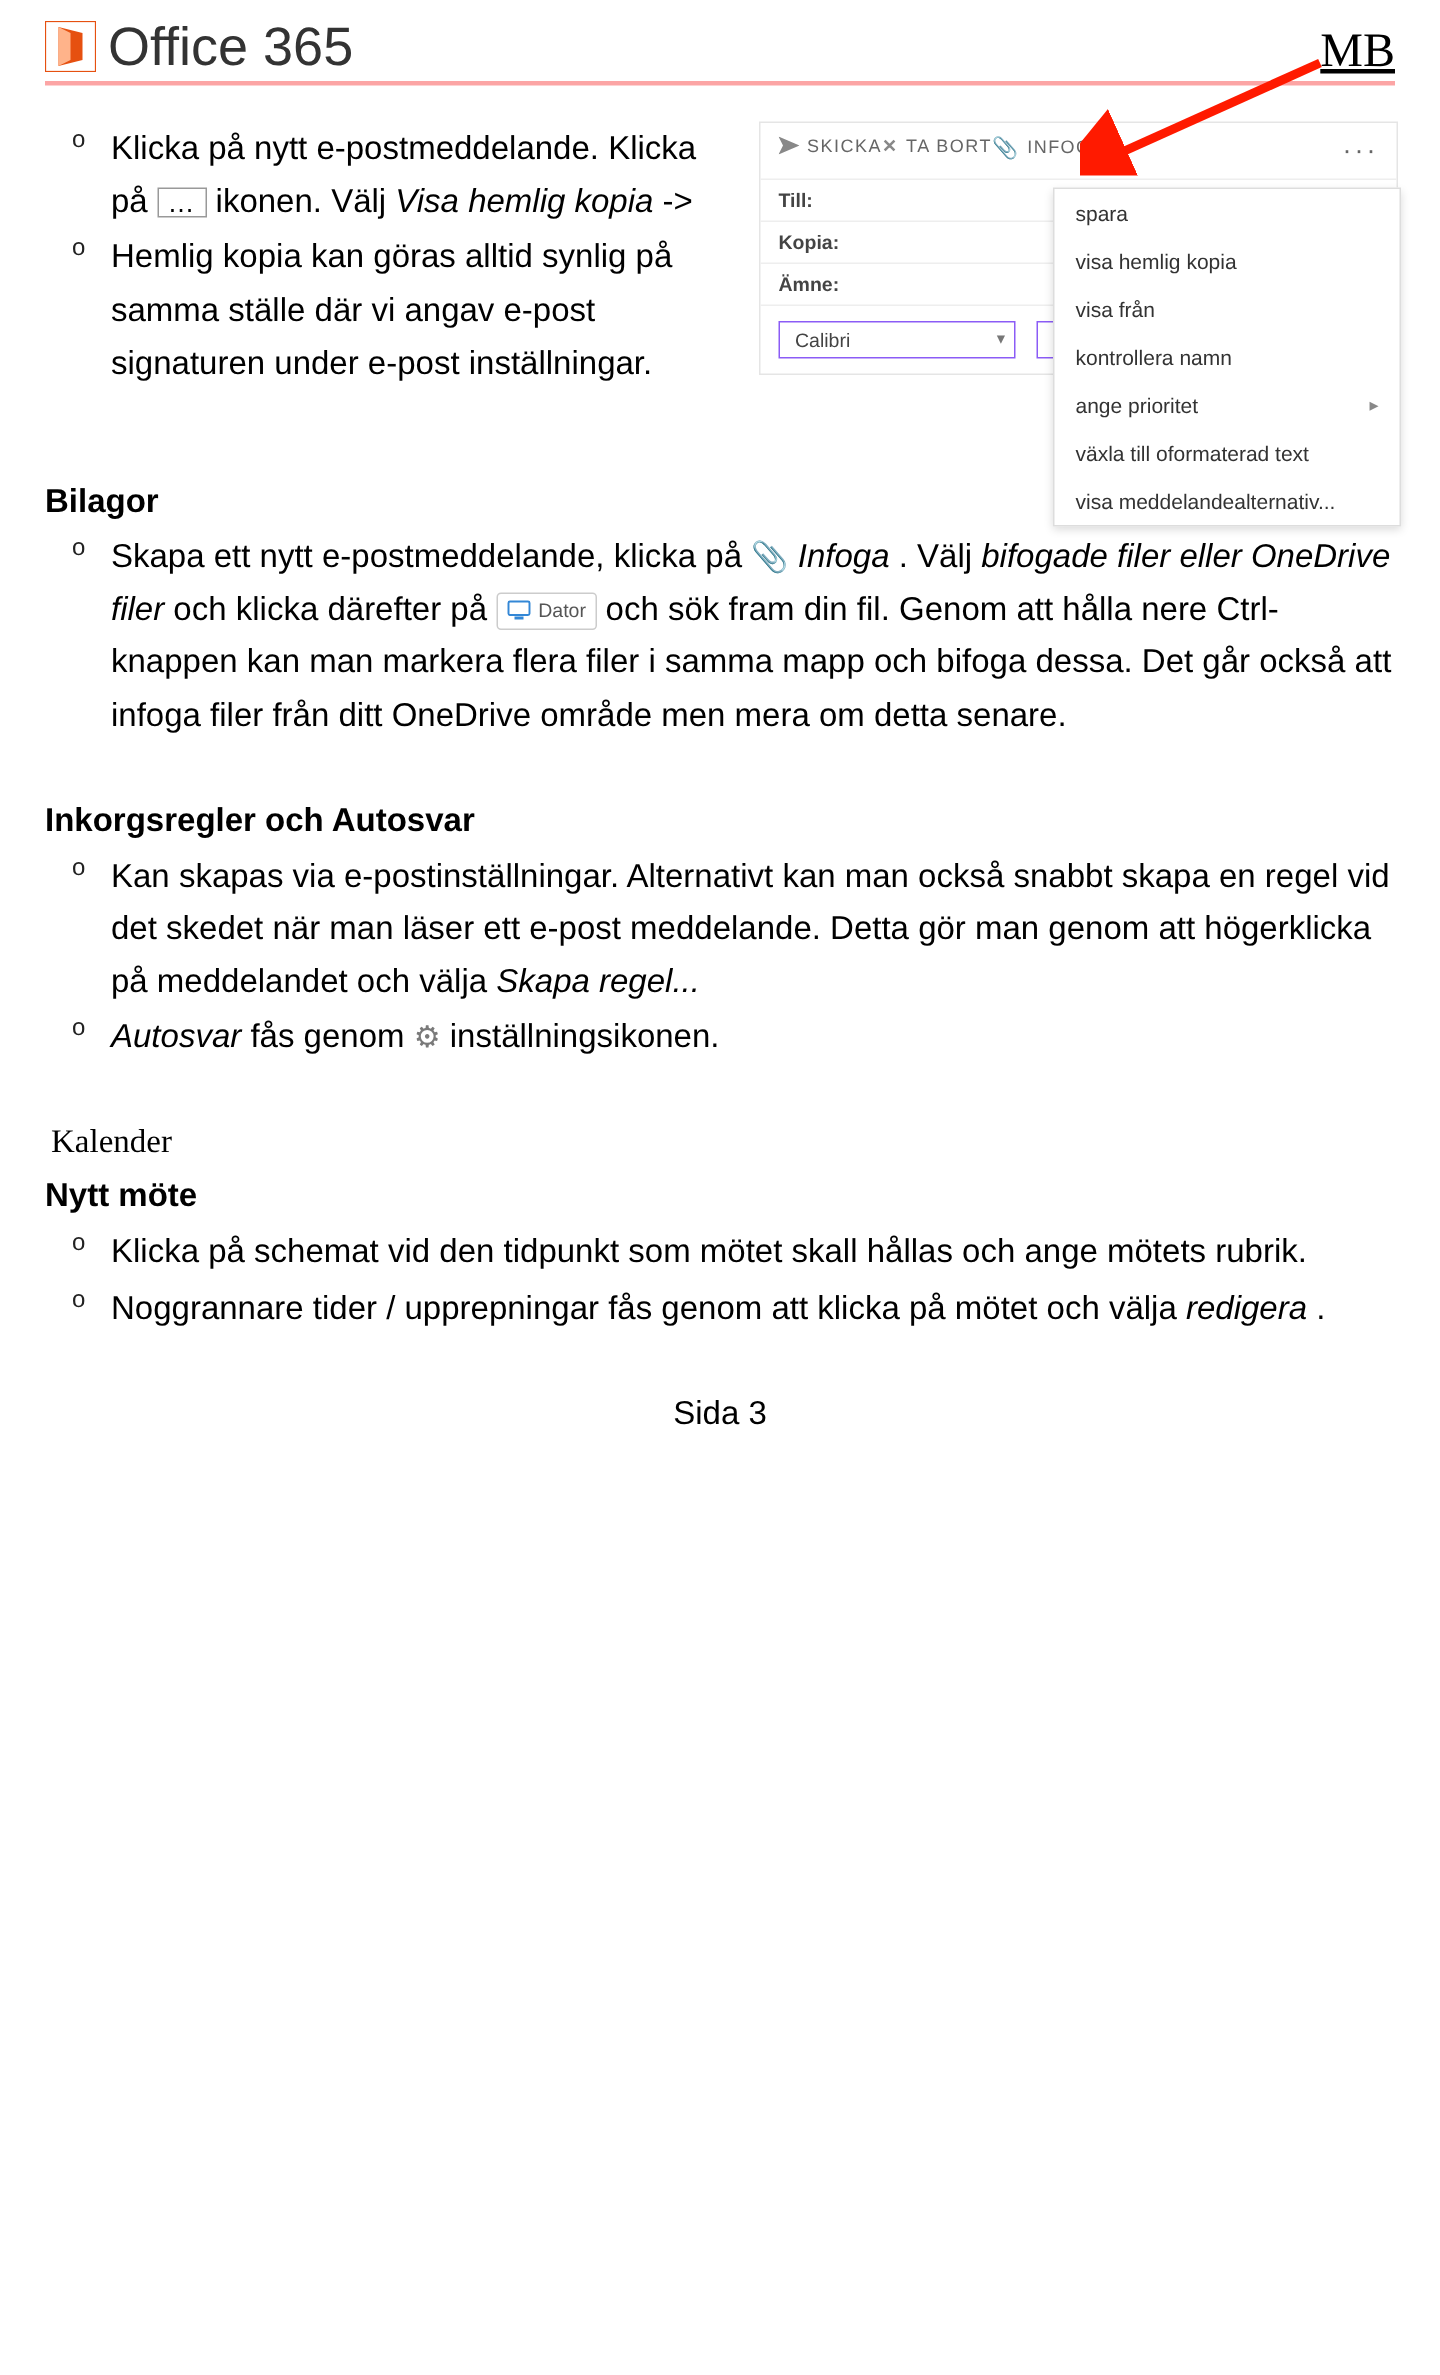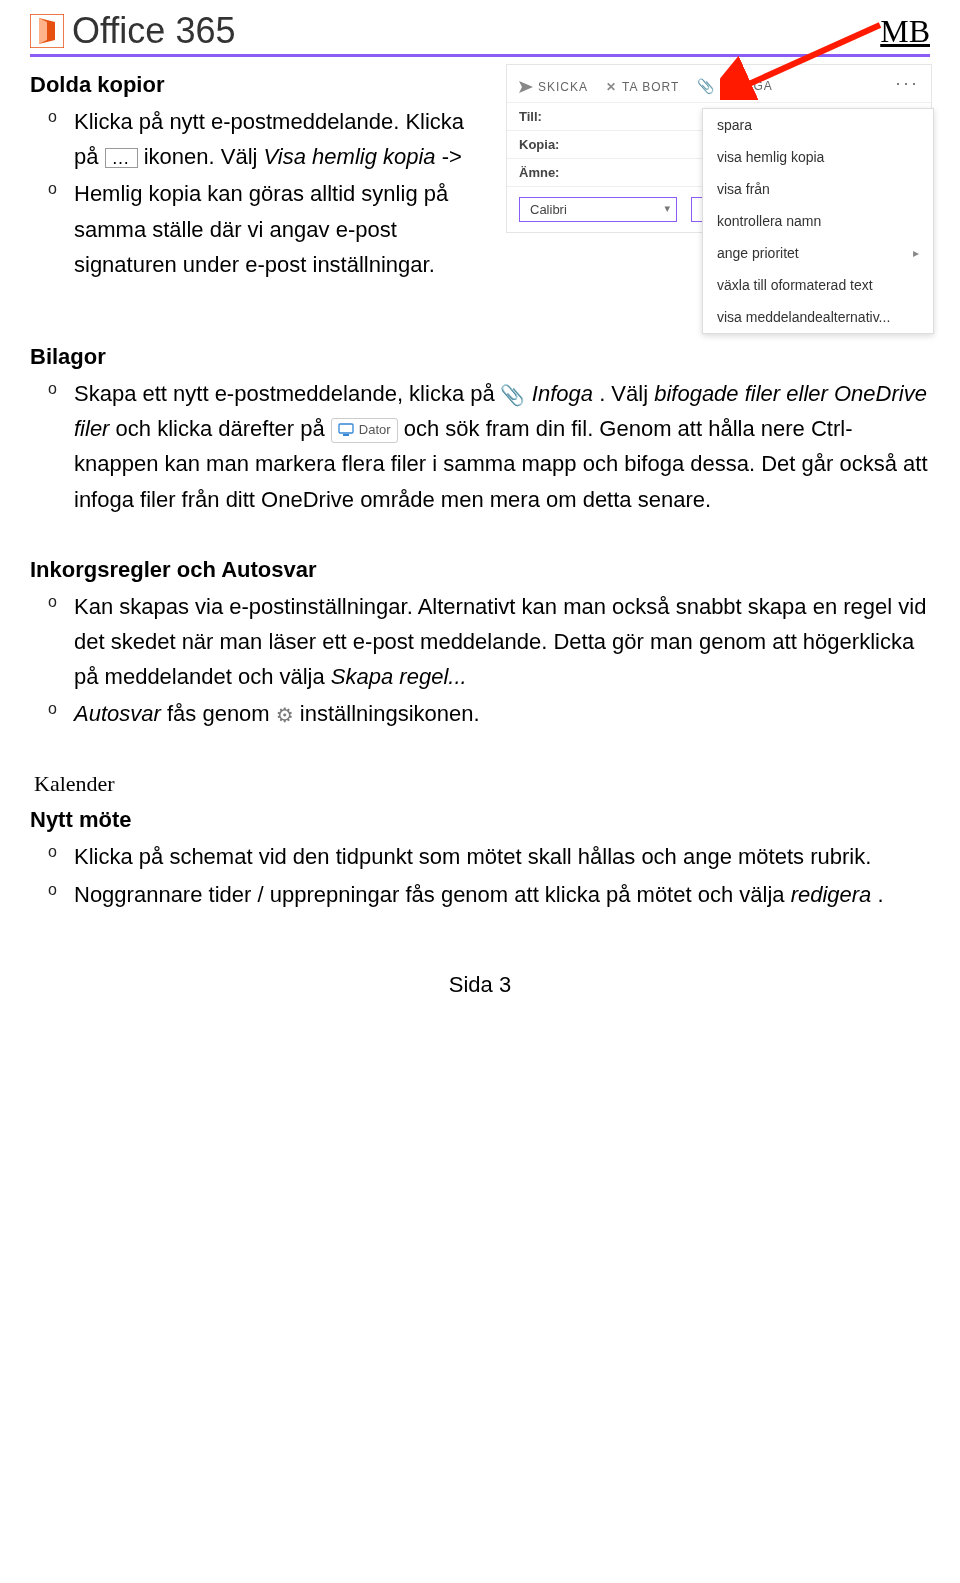--- a/index.html
+++ b/index.html
@@ -1,47 +1,47 @@
 <!DOCTYPE html>
 <html><head>
 <meta charset="utf-8">
 <style>
   html,body{margin:0;padding:0;background:#fff;color:#000;font-family:Arial,Helvetica,sans-serif}
   .page{width:960px;min-height:1583px;margin:0 auto;padding:10px 30px 40px 30px;box-sizing:border-box;position:relative}
-  .top-header{display:flex;align-items:center;justify-content:space-between;border-bottom:3px solid #8b5cf6;padding-bottom:2px;margin-bottom:7px}
+  .top-header{display:flex;align-items:flex-end;justify-content:space-between;border-bottom:3px solid #fca5a5;padding-bottom:2px;margin-bottom:24px}
   .brand{display:flex;align-items:center;gap:8px}
   .office-icon{width:34px;height:34px}
   .brand-title{font-size:36px;font-family:"Segoe UI",Arial,sans-serif;color:#333}
   .mb-label{font-family:"Times New Roman",serif;font-size:32px;text-decoration:underline}
   .two-col{display:flex;gap:16px;align-items:flex-start}
   .left-col{flex:0 0 460px}
   .right-col{flex:1;position:relative}
   h3.section{font-size:22px;font-weight:bold;margin:8px 0 6px 0}
   .ol{list-style:none;margin:0;padding:0 0 0 44px}
   .ol>li{position:relative;font-size:22px;line-height:1.6;margin-bottom:2px}
   .ol>li:before{content:"o";position:absolute;left:-26px;top:0;font-size:16px;color:#222}
   .italic{font-style:italic}
   .dotbox{display:inline-block;border:1px solid #999;padding:0 6px;line-height:18px;font-size:18px;letter-spacing:1px;vertical-align:baseline}
   
   .compose{border:1px solid #e5e5e5;background:#fff;font-family:"Segoe UI",Arial,sans-serif;font-size:13px;color:#555;width:100%}
-  .compose-toolbar{display:flex;align-items:flex-end;gap:18px;padding:8px 12px;border-bottom:1px solid #eee}
+  .compose-toolbar{display:flex;align-items:flex-start;padding:8px 12px;border-bottom:1px solid #eee}
   .tb-btn{display:flex;align-items:center;gap:5px;color:#666;font-size:12px;letter-spacing:1px}
   .tb-dots{margin-left:auto;font-size:18px;letter-spacing:2px;color:#666}
   .compose-row{padding:6px 12px;border-bottom:1px solid #eee;font-size:13px;color:#444}
   .compose-font{display:flex;align-items:center;gap:14px;padding:10px 12px}
   .fake-select{border:1px solid #8b5cf6;padding:4px 26px 4px 10px;font-size:13px;color:#444;position:relative}
   .fake-select:after{content:"▾";position:absolute;right:6px;top:4px;font-size:11px;color:#777}
   
   .menu{position:absolute;top:44px;right:-4px;background:#fff;border:1px solid #ddd;box-shadow:0 2px 6px rgba(0,0,0,0.15);width:230px;font-family:"Segoe UI",Arial,sans-serif;font-size:14px;color:#333;z-index:5}
   .menu-item{padding:8px 14px;display:flex;justify-content:space-between;align-items:center}
   .menu-item .sub{color:#888;font-size:12px}
   
   .arrow-wrap{position:absolute;top:-44px;right:40px;z-index:10}
   .big-heading{font-family:"Times New Roman",serif;font-size:22px;margin:40px 0 10px 4px}
-  .footer{text-align:center;font-size:22px;margin-top:60px}
+  .footer{text-align:center;font-size:22px;margin-top:40px}
   .gear{color:#7a7a7a;font-size:20px;vertical-align:middle}
   .clip{color:#7a7a7a;font-size:20px;vertical-align:middle}
   .dator-badge{display:inline-flex;align-items:center;gap:5px;border:1px solid #ccc;padding:1px 6px;font-size:13px;color:#555;font-family:Liberation Sans, sans-serif;vertical-align:middle;border-radius:3px}
   .pc-ico{width:16px;height:14px}
 </style>
 </head>
 <body>
 
 <div class="page">
 
@@ -52,21 +52,20 @@
         <polygon points="9,4 25,8 25,26 9,30 9,4" fill="#e65010"></polygon>
         <polygon points="9,4 17,8 17,26 9,30" fill="#ffb38a"></polygon>
       </svg>
       <span class="brand-title">Office 365</span>
     </div>
     <span class="mb-label">MB</span>
   </div>
 
   <div class="two-col">
     <div class="left-col">
-      <h3 class="section">Dolda kopior</h3>
       <ul class="ol">
         <li>
           <span>Klicka på nytt e-postmeddelande. Klicka på </span>
           <span class="dotbox">…</span>
           <span> ikonen. Välj </span>
           <span class="italic">Visa hemlig kopia</span>
           <span> -&gt;</span>
         </li>
         <li>
           <span>Hemlig kopia kan göras alltid synlig på samma ställe där vi angav e-post signaturen under e-post inställningar.</span>

